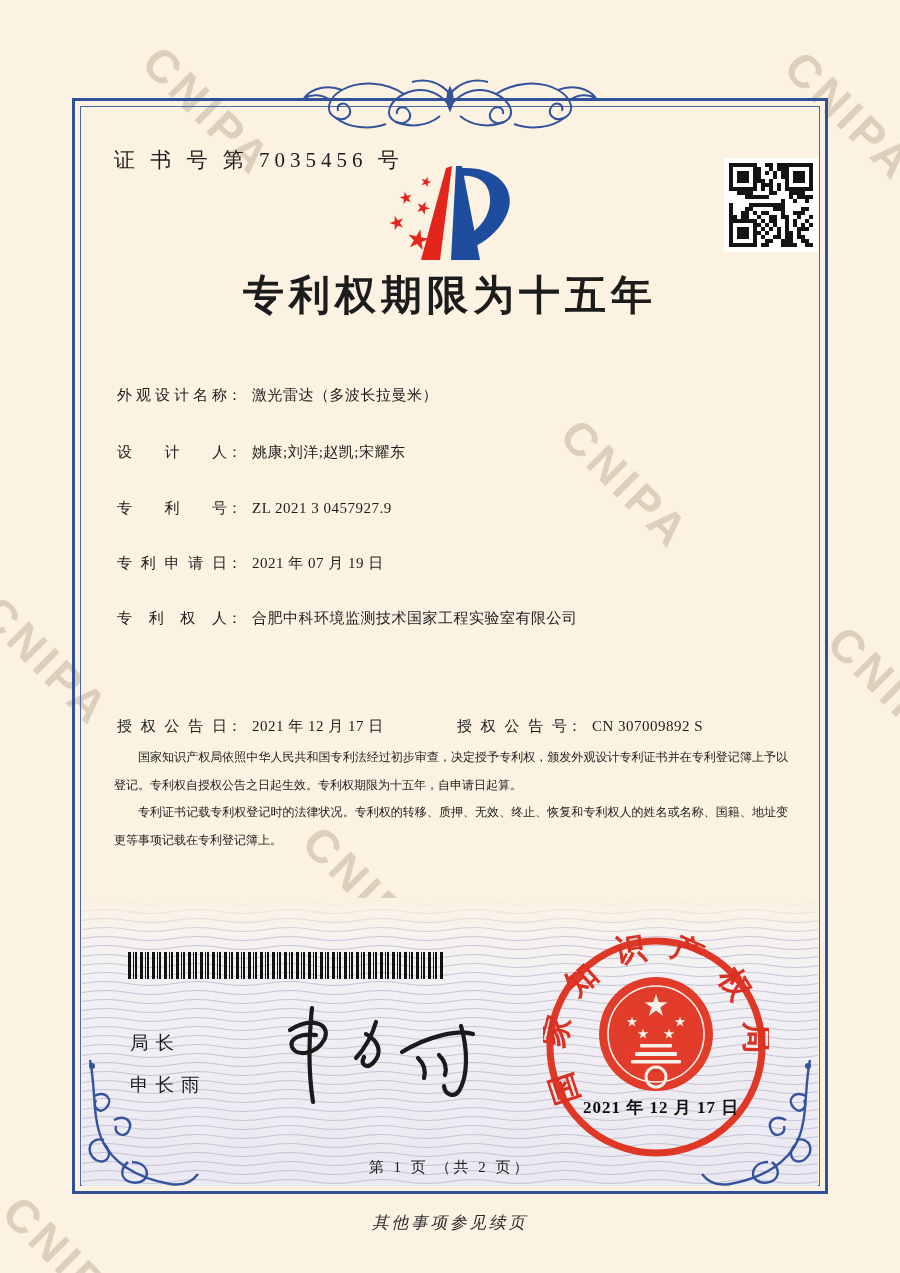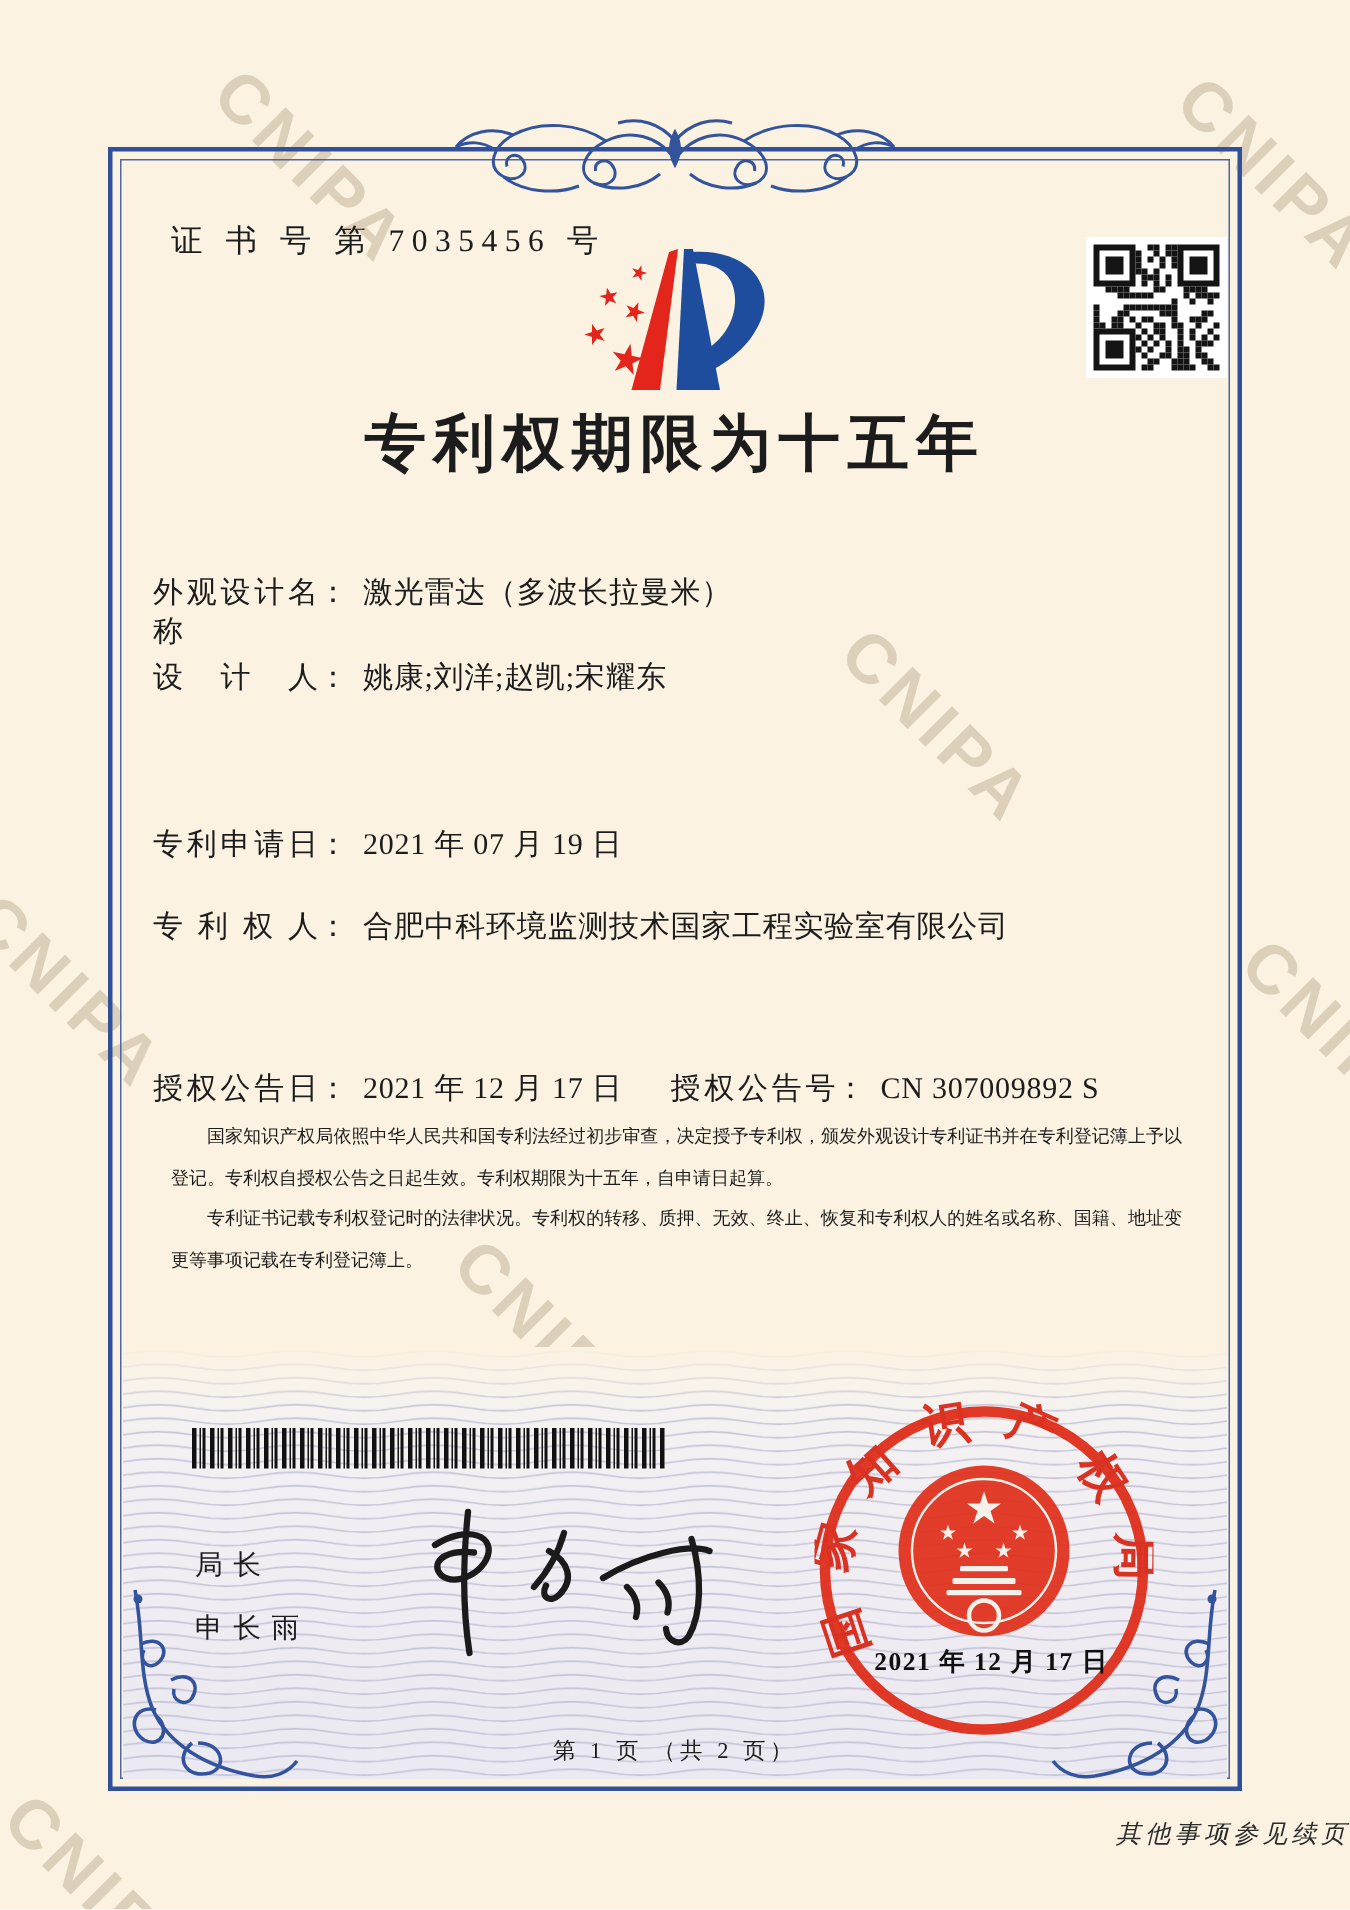--- a/index.html
+++ b/index.html
@@ -22,40 +22,40 @@
     border:1.5px solid #4c67a6;box-sizing:border-box;z-index:2;}
   .flourish{position:absolute;z-index:4;}
   
   .waveband{position:absolute;left:82px;top:898px;width:736px;height:288px;z-index:2;}
   
   .cert-no{position:absolute;left:114px;top:146px;font-size:21px;letter-spacing:5px;z-index:5;}
   .logo{position:absolute;left:383px;top:156px;z-index:5;}
   .qr{position:absolute;left:724px;top:158px;z-index:5;}
   .title{position:absolute;left:0;top:268px;width:100%;text-align:center;
     font-size:41px;font-weight:bold;letter-spacing:5px;z-index:5;}
-  .frow{position:absolute;left:102px;width:676px;font-size:20px;z-index:5;line-height:26px;}
+  .frow{position:absolute;left:117px;width:676px;font-size:15px;z-index:5;line-height:26px;}
   .flabel{display:inline-block;width:110px;text-align:justify;text-align-last:justify;vertical-align:top;}
   .fcolon{display:inline-block;margin-right:10px;vertical-align:top;}
   .fvalue{letter-spacing:0.5px;vertical-align:top;}
   .fvalue.block{display:inline-block;width:525px;}
   .fvalue.w205{display:inline-block;width:205px;}
   .paras{position:absolute;left:114px;top:744px;width:674px;font-size:12px;
     line-height:27.5px;text-align:justify;z-index:5;}
   .paras p{margin:0;text-indent:2em;}
   .barcode{position:absolute;left:128px;top:952px;width:318px;height:27px;z-index:5;
     display:flex;align-items:stretch;}
   .barcode .bar{height:100%;}
   .director{position:absolute;left:130px;font-size:18.5px;letter-spacing:7px;z-index:5;}
   .sig{position:absolute;left:252px;top:998px;z-index:6;}
   .seal{position:absolute;left:543px;top:934px;z-index:6;}
   .seal-date{position:absolute;left:563px;top:1096px;width:196px;text-align:center;
     font-size:17px;font-weight:bold;letter-spacing:1px;color:#101010;z-index:7;}
   .footer-page{position:absolute;left:0;top:1158px;width:100%;text-align:center;
     font-size:15px;letter-spacing:3px;z-index:5;}
-  .footer-note{position:absolute;left:0;top:1212px;width:100%;text-align:right;
+  .footer-note{position:absolute;left:0;top:1212px;width:100%;text-align:center;
     font-size:16.5px;letter-spacing:3px;font-style:italic;color:#2b2b2b;z-index:5;}
 </style>
 </head>
 <body>
 
 <div class="page">
 
   <div class="frame-outer"></div>
   <div class="frame-inner"></div>
 
@@ -289,20 +289,23 @@
   </svg>
 
   <div class="title">专利权期限为十五年</div>
 
   <div class="frow" style="top:382px">
     <span class="flabel">外观设计名称</span><span class="fcolon">：</span><span class="fvalue">激光雷达（多波长拉曼米）</span>
   </div>
   <div class="frow" style="top:439px">
     <span class="flabel">设计人</span><span class="fcolon">：</span><span class="fvalue">姚康;刘洋;赵凯;宋耀东</span>
   </div>
+  <div class="frow" style="top:495px">
+    <span class="flabel">专利号</span><span class="fcolon">：</span><span class="fvalue">ZL 2021 3 0457927.9</span>
+  </div>
   <div class="frow" style="top:550px">
     <span class="flabel">专利申请日</span><span class="fcolon">：</span><span class="fvalue">2021 年 07 月 19 日</span>
   </div>
   <div class="frow" style="top:605px">
     <span class="flabel">专利权人</span><span class="fcolon">：</span><span class="fvalue">合肥中科环境监测技术国家工程实验室有限公司</span>
   </div>
   <div class="frow" style="top:713px">
     <span class="flabel">授权公告日</span><span class="fcolon">：</span><span class="fvalue w205">2021 年 12 月 17 日</span><span class="flabel">授权公告号</span><span class="fcolon">：</span><span class="fvalue">CN 307009892 S</span>
   </div>
 

